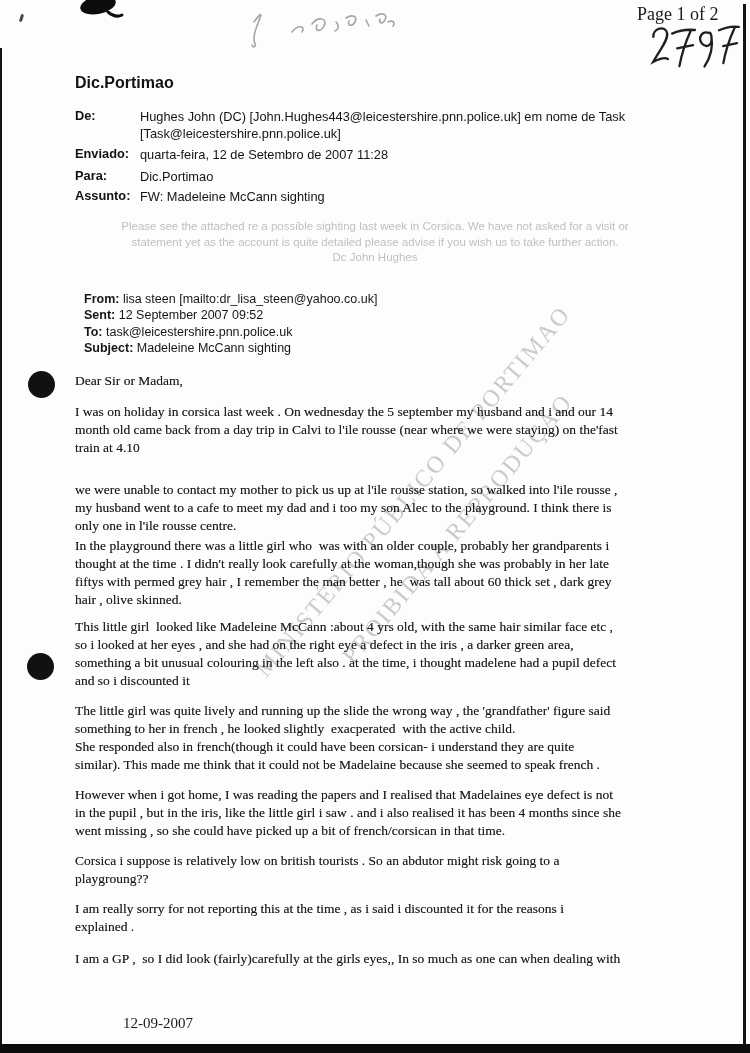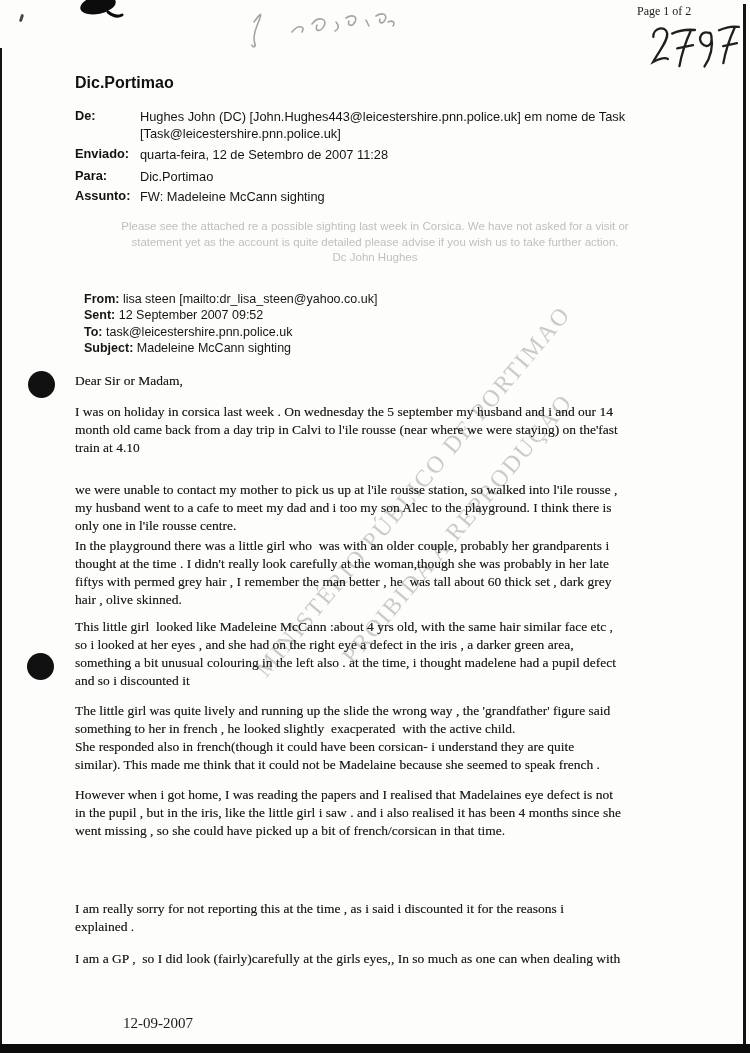--- a/index.html
+++ b/index.html
@@ -29,21 +29,21 @@
   .orig-headers{position:absolute;left:75px;top:291px;font-family:"Liberation Sans",sans-serif;font-size:12.5px;color:#161616;}
   .orig-headers .row{line-height:16.4px;white-space:pre;}
   .orig-headers .b{font-weight:bold;padding-left:9px;}
   
   .para{
     position:absolute;left:75px;font-size:13.5px;line-height:18px;
     white-space:pre;color:#1b1b1b;z-index:2;
     text-shadow:0 0 0.5px rgba(0,0,0,0.45);
   }
   .footer-date{position:absolute;left:75px;top:1015px;font-size:15px;color:#1b1b1b;margin-left:48px;}
-  .page-label{position:absolute;left:637px;top:4px;font-size:12px;color:#1a1a1a;}
+  .page-label{position:absolute;left:637px;top:4px;font-size:18px;color:#1a1a1a;}
   
   .watermark{position:absolute;left:435px;top:510px;width:0;height:0;z-index:1;}
   .wm-inner{
     position:absolute;left:0;top:0;width:560px;margin-left:-280px;margin-top:-58px;
     transform:rotate(-50deg);text-align:center;
     font-family:"Liberation Serif",serif;font-size:24px;letter-spacing:2px;line-height:58px;
     color:rgba(132,132,132,0.42);white-space:nowrap;
   }
   svg{position:absolute;overflow:visible;}
 </style>
@@ -132,19 +132,21 @@
 so i looked at her eyes , and she had on the right eye a defect in the iris , a darker green area,
 something a bit unusual colouring in the left also . at the time, i thought madelene had a pupil defect
 and so i discounted it</div>
   <div class="para" style="top:702px;">The little girl was quite lively and running up the slide the wrong way , the 'grandfather' figure said
 something to her in french , he looked slightly  exacperated  with the active child.
 She responded also in french(though it could have been corsican- i understand they are quite
 similar). This made me think that it could not be Madelaine because she seemed to speak french .</div>
   <div class="para" style="top:786px;">However when i got home, I was reading the papers and I realised that Madelaines eye defect is not
 in the pupil , but in the iris, like the little girl i saw . and i also realised it has been 4 months since she
 went missing , so she could have picked up a bit of french/corsican in that time.</div>
+  <div class="para" style="top:852px;">Corsica i suppose is relatively low on british tourists . So an abdutor might risk going to a
+playgroung??</div>
   <div class="para" style="top:900px;">I am really sorry for not reporting this at the time , as i said i discounted it for the reasons i
 explained .</div>
   <div class="para" style="top:950px;">I am a GP ,  so I did look (fairly)carefully at the girls eyes,, In so much as one can when dealing with</div>
 
   <div class="footer-date">12-09-2007</div>
 
 </div>
 
 </body></html>

